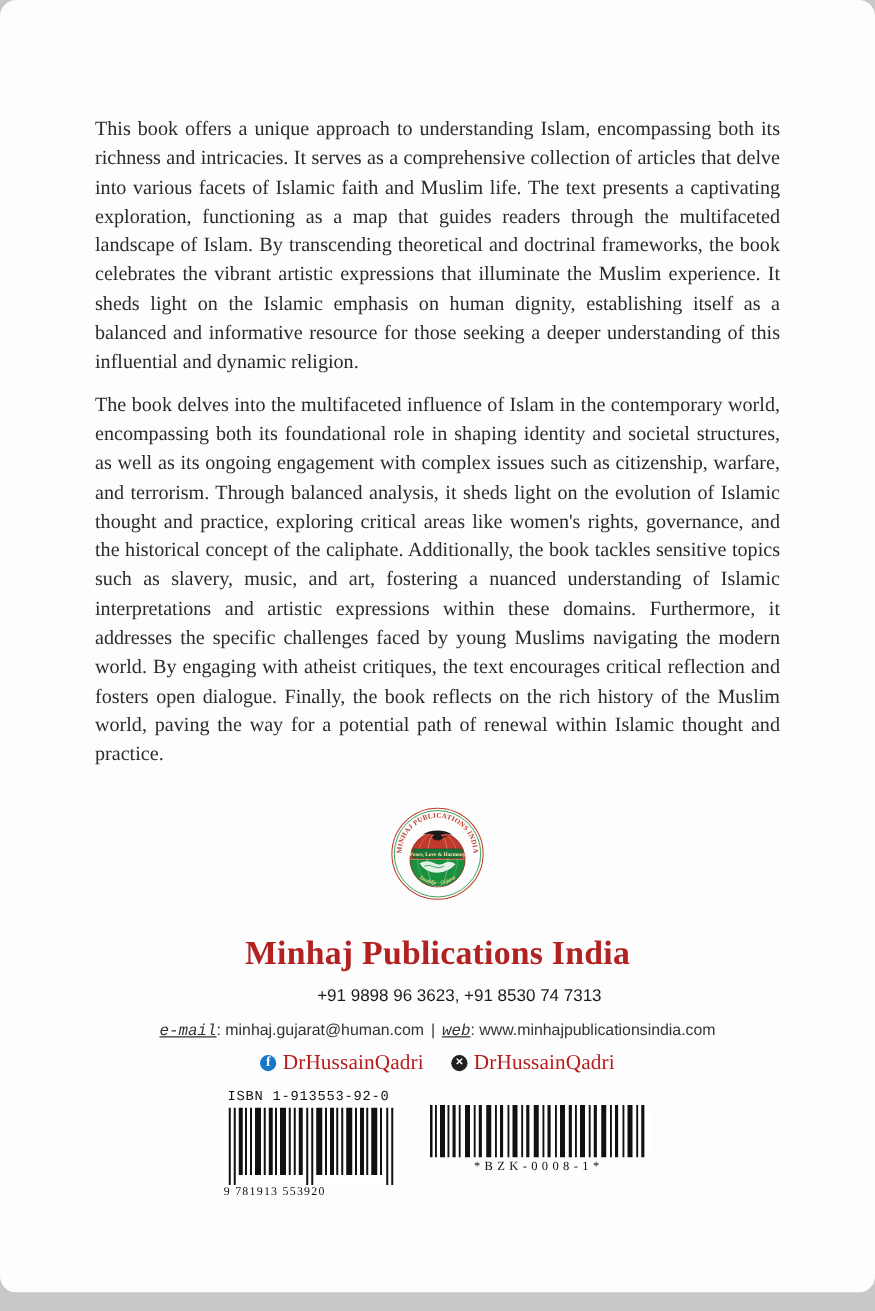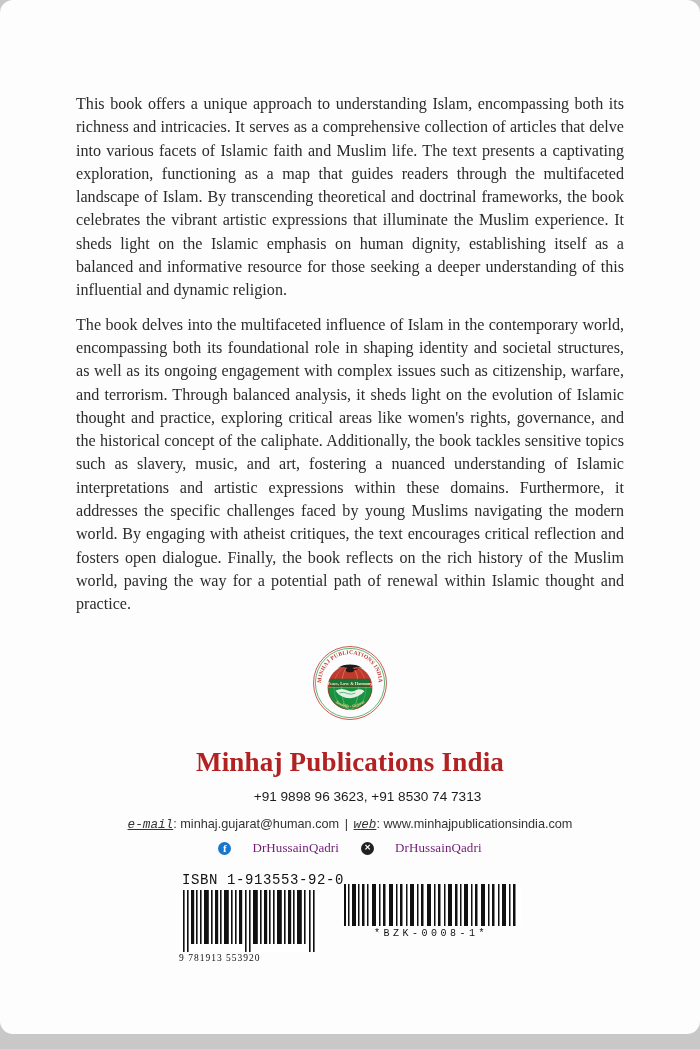--- a/index.html
+++ b/index.html
@@ -113,24 +113,23 @@
     align-items: center;
     gap: 22px;
     font-family: "Liberation Serif", "DejaVu Serif", serif;
   }
   .social-item {
     display: flex;
     align-items: center;
     gap: 5px;
   }
   .social-item .handle {
-    font-size: 13px;
-    color: #701a75;
+    font-size: 17px;
+    color: #b91c1c;
     letter-spacing: 0.1px;
-    margin-left: 16px;
   }
   .ico {
     width: 13px;
     height: 13px;
     border-radius: 50%;
     display: inline-block;
     position: relative;
     flex: 0 0 auto;
   }
   .ico-fb { background: #1877c9; }
@@ -169,41 +168,41 @@
     display: flex;
     justify-content: center;
     align-items: flex-start;
     gap: 22px;
   }
   .bc-left { width: 140px; }
   .bc-right { width: 180px; }
 
   .isbn-label {
     font-family: "Liberation Mono", "DejaVu Sans Mono", monospace;
-    font-size: 14px;
+    font-size: 11px;
     color: #111;
     letter-spacing: 0.6px;
     margin: 0 0 2px 3px;
     white-space: nowrap;
   }
   .bars {
     width: 100%;
     display: block;
   }
   .bc-digits {
     font-family: Liberation Serif, serif;
     font-size: 9.5px;
     color: #111;
     letter-spacing: 1px;
     margin: 1px 0 0 0;
     text-align: left;
     white-space: nowrap;
   }
   .bc-code {
-    font-family: Liberation Mono, monospace;
+    font-family: Liberation Serif, serif;
     font-size: 10px;
     color: #111;
     letter-spacing: 3.5px;
     margin: 2px 0 0 0;
     text-align: center;
     white-space: nowrap;
   }
   .bc-right-inner { margin-top: 12px; }
 </style>
 </head>

